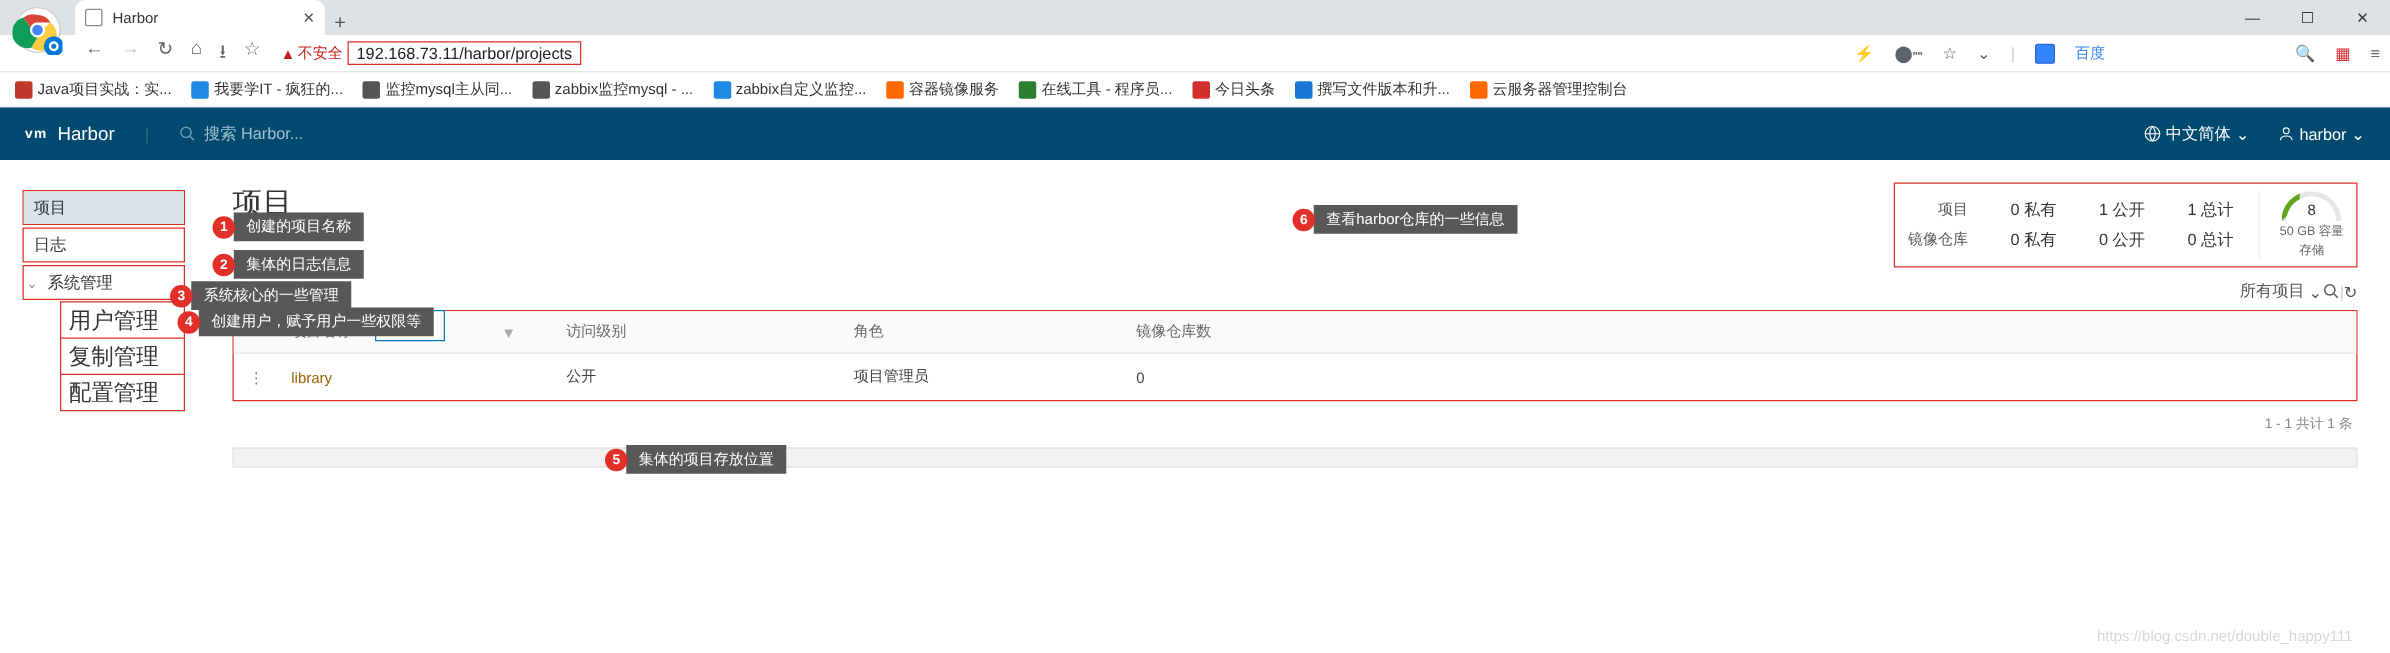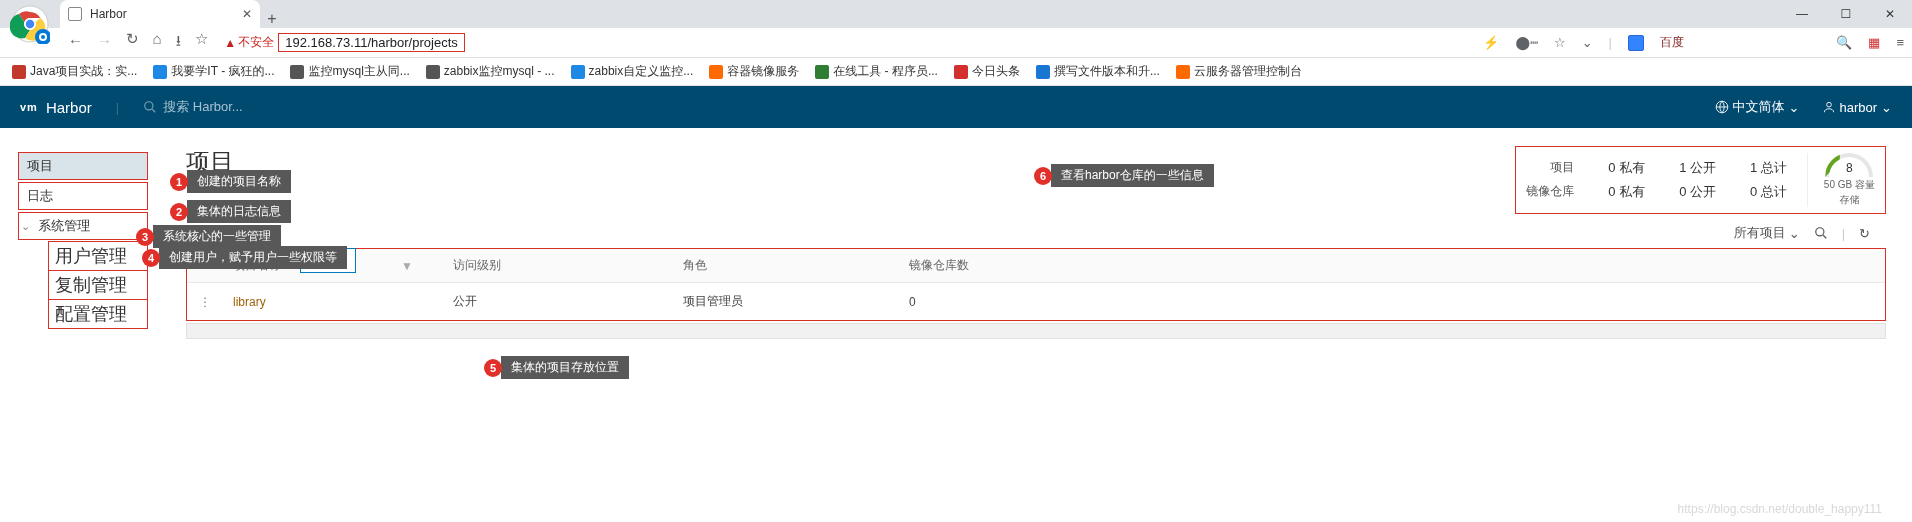--- a/index.html
+++ b/index.html
@@ -15,21 +15,21 @@
 .wctrl{position:absolute;right:0;top:0;display:flex}
 .wctrl span{width:44px;height:28px;display:flex;align-items:center;justify-content:center;color:#333;font-size:12px}
 .addrbar{height:30px;background:#fff;display:flex;align-items:center;padding:0 8px;gap:10px;border-bottom:1px solid #e0e0e0}
 .addrbar .nav{display:flex;gap:14px;color:#5f6368;padding-left:60px}
 .addrbar .nav span{font-size:15px}
 .urlwrap{display:flex;align-items:center;gap:4px;margin-left:6px}
 .insecure{color:#c5221f;font-size:12px;display:flex;align-items:center;gap:2px}
 .urlbox{border:1px solid #d93025;padding:1px 6px;font-size:13px;color:#202124}
 .addr-right{margin-left:auto;display:flex;align-items:center;gap:16px;color:#5f6368}
 .bdlogo{width:16px;height:16px;background:#3385ff;border-radius:2px;border:1px solid #2b66d9}
-.baidu{font-size:12px;color:#7f1d1d}
+.baidu{font-size:12px;color:#3b82f6}
 .bmbar{height:28px;background:#fff;display:flex;align-items:center;gap:16px;padding:0 12px;border-bottom:1px solid #e3e3e3;font-size:12px;color:#333}
 .bm{display:flex;align-items:center;gap:4px;white-space:nowrap}
 .bm .ic{width:14px;height:14px;border-radius:2px}
 
 .hhdr{height:42px;background:#004a70;color:#fff;display:flex;align-items:center;padding:0 20px;gap:24px}
 .hlogo{display:flex;align-items:center;gap:8px;font-size:15px}
 .vm{font-size:11px;font-weight:700;letter-spacing:1px}
 .hsearch{display:flex;align-items:center;gap:6px;color:#a7c1cf;font-size:13px}
 .hsearch svg{opacity:.7}
 .hhdr-r{margin-left:auto;display:flex;align-items:center;gap:22px;font-size:13px}
@@ -56,21 +56,21 @@
 .ptitle{font-size:24px;color:#333;margin-bottom:8px}
 .summary{position:absolute;right:26px;top:18px;border:1px solid #d93025;padding:6px 10px;display:flex;align-items:center;gap:20px}
 .sumgrid{display:grid;grid-template-columns:auto auto auto auto;gap:6px 34px;font-size:12px;color:#555;text-align:right}
 .sumgrid b{font-size:13px;color:#333;font-weight:400}
 .gauge{display:flex;flex-direction:column;align-items:center;gap:1px;padding-left:16px;border-left:1px solid #eee}
 .gauge .arc{position:relative;width:48px;height:24px}
 .gauge .arc:before{content:"";position:absolute;inset:0;border:4px solid #e6e6e6;border-bottom:none;border-radius:48px 48px 0 0}
 .gauge .arc:after{content:"";position:absolute;inset:0;border:4px solid transparent;border-top-color:#62a420;border-left-color:#62a420;border-radius:48px 48px 0 0;clip-path:polygon(0 0,30% 0,30% 100%,0 100%)}
 .gauge .gn{position:absolute;width:100%;text-align:center;top:8px;font-size:12px;color:#333}
 .gauge .gl{font-size:10px;color:#666}
-.toolbar{display:flex;justify-content:flex-end;align-items:center;gap:14px;margin:46px 16px 6px;font-size:13px;color:#555}
+.toolbar{display:flex;justify-content:flex-end;align-items:center;margin:46px 0 6px;font-size:13px;color:#555}
 .filtersel{display:flex;align-items:center;gap:3px}
 .table{border:1px solid #d93025}
 .thead{display:flex;background:#fafafa;border-bottom:1px solid #e8e8e8;font-size:12px;color:#666;padding:8px 0}
 .thead div,.trow div{padding:0 10px}
 .trow{display:flex;padding:10px 0;font-size:12px;color:#444;align-items:center}
 .c-act{width:36px;text-align:center;color:#777}
 .c-name{width:220px}
 .c-name a{color:#a16207;text-decoration:none}
 .c-access{width:230px}
 .c-role{width:226px}
@@ -280,20 +280,21 @@
         <div class="c-repo">镜像仓库数</div>
       </div>
       <div class="trow">
         <div class="c-act">⋮</div>
         <div class="c-name"><a>library</a></div>
         <div class="c-access">公开</div>
         <div class="c-role">项目管理员</div>
         <div class="c-repo">0</div>
       </div>
     </div>
+    <div class="tfooter">1 - 1 共计 1 条</div>
     <div class="hscroll"></div>
     <div class="watermark">https://blog.csdn.net/double_happy111</div>
   </div>
 </div>
 
 <div class="newproj">+ 新建</div>
 
 <div class="bubble" style="left:170px;top:170px">
     <span class="bno">1</span>
     <span class="blabel">创建的项目名称</span>

